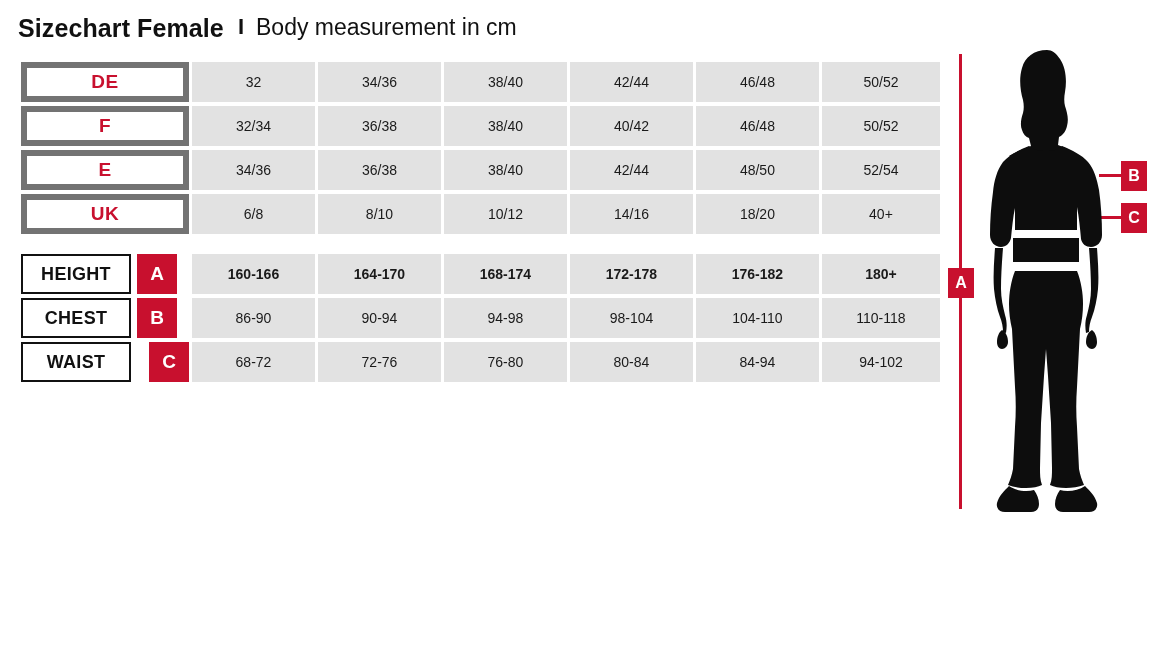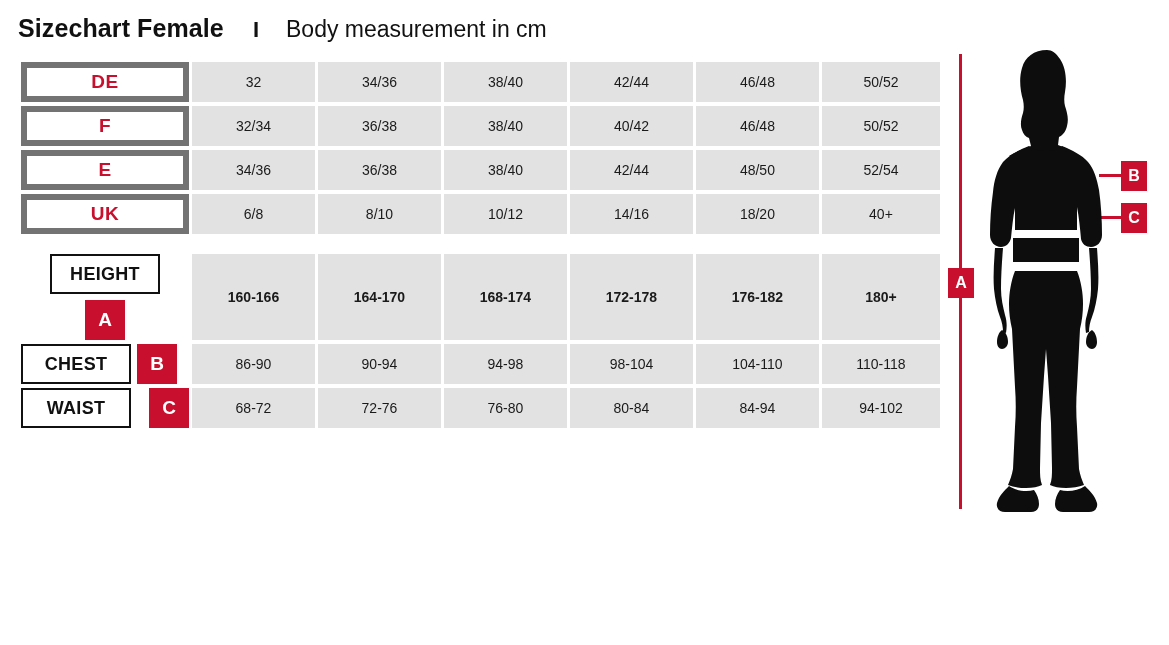--- a/index.html
+++ b/index.html
@@ -13,23 +13,22 @@
     color: #1a1a1a;
     position: relative;
     overflow: hidden;
   }
   .page { position: relative; width: 1169px; height: 645px; }
 
   
   .title-row {
     position: absolute;
     left: 18px; top: 14px;
-    display: flex; align-items: flex-end;
+    display: flex; align-items: flex-start;
     white-space: nowrap;
-    gap: 15px;
   }
   .title-main {
     font-size: 25px; font-weight: bold; letter-spacing: .1px;
     color: #111;
   }
   .title-sep {
     font-size: 22px; font-weight: bold;
     margin: 0 12px 0 14px; color: #111;
   }
   .title-sub {
@@ -193,21 +192,21 @@
           <td class="val">18/20</td>
           <td class="val">40+</td>
         </tr>
 
         <tr class="spacer-row">
           <td colspan="7"></td>
         </tr>
 
         <tr>
           <td class="measure-label-cell">
-            <div style="display:flex; align-items:center; gap:6px;flex-direction:column;">
+            <div style="display:flex; align-items:center; gap:6px;">
               <div class="measure-label-box">HEIGHT</div>
               <div class="tag">A</div>
             </div>
           </td>
           <td class="val bold">160-166</td>
           <td class="val bold">164-170</td>
           <td class="val bold">168-174</td>
           <td class="val bold">172-178</td>
           <td class="val bold">176-182</td>
           <td class="val bold">180+</td>

